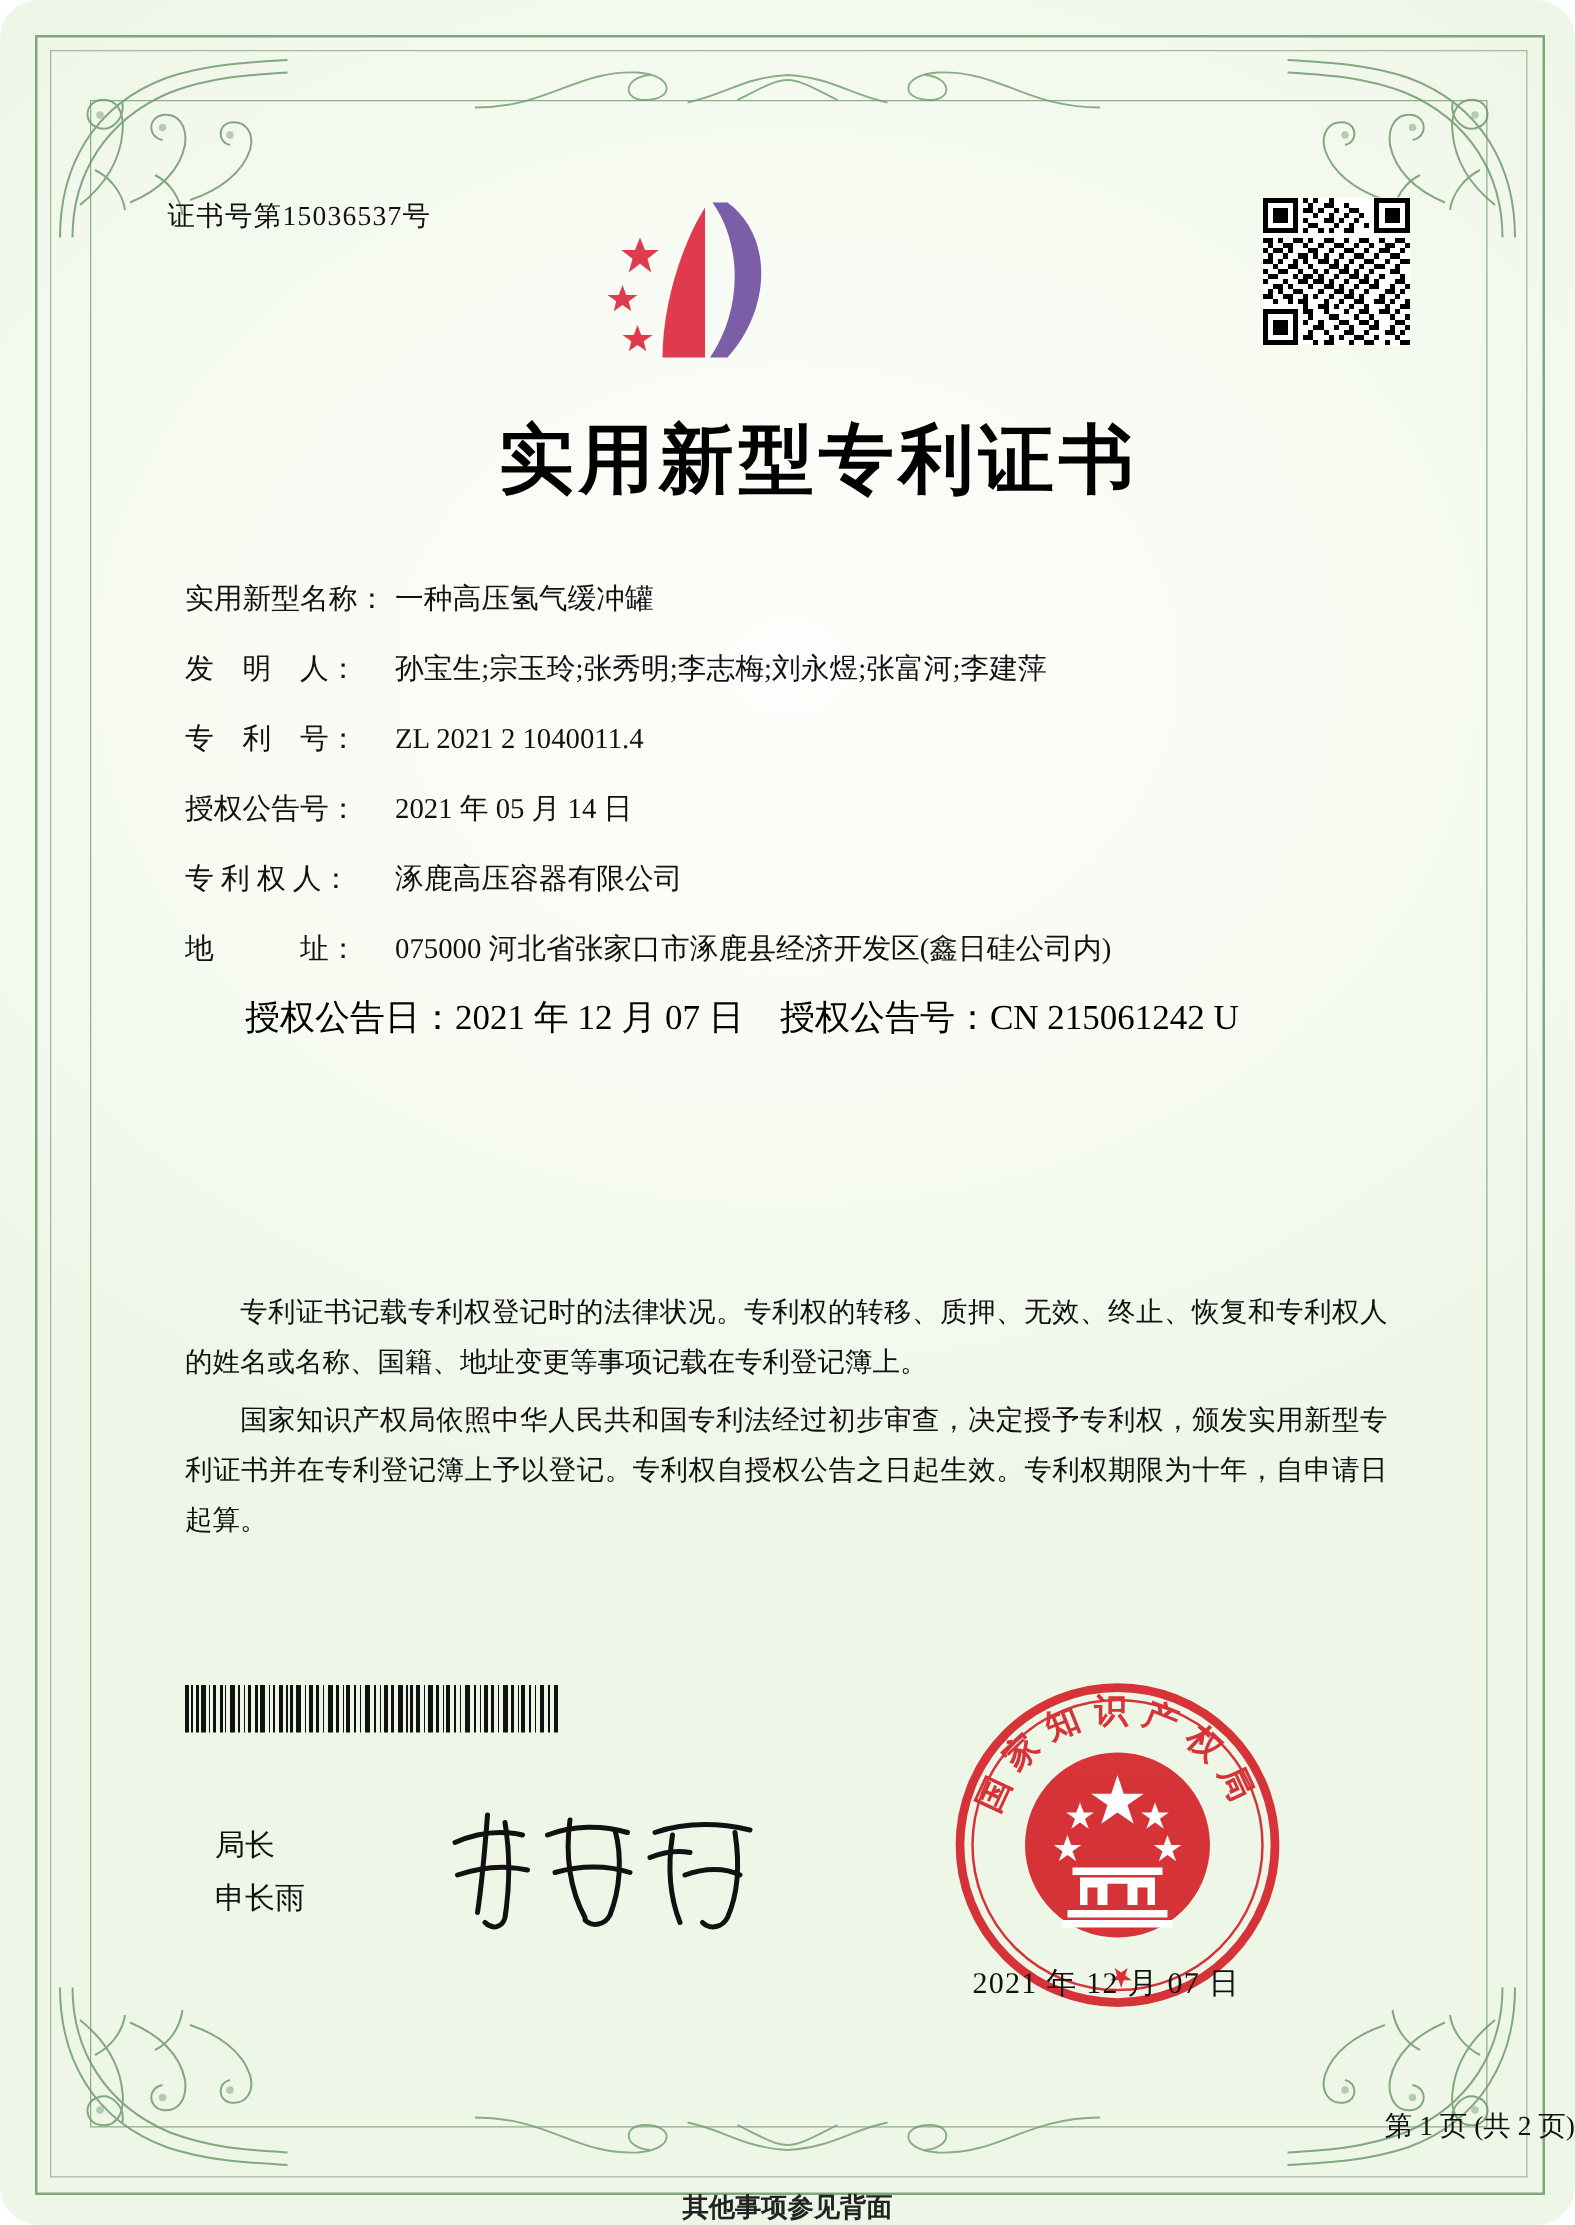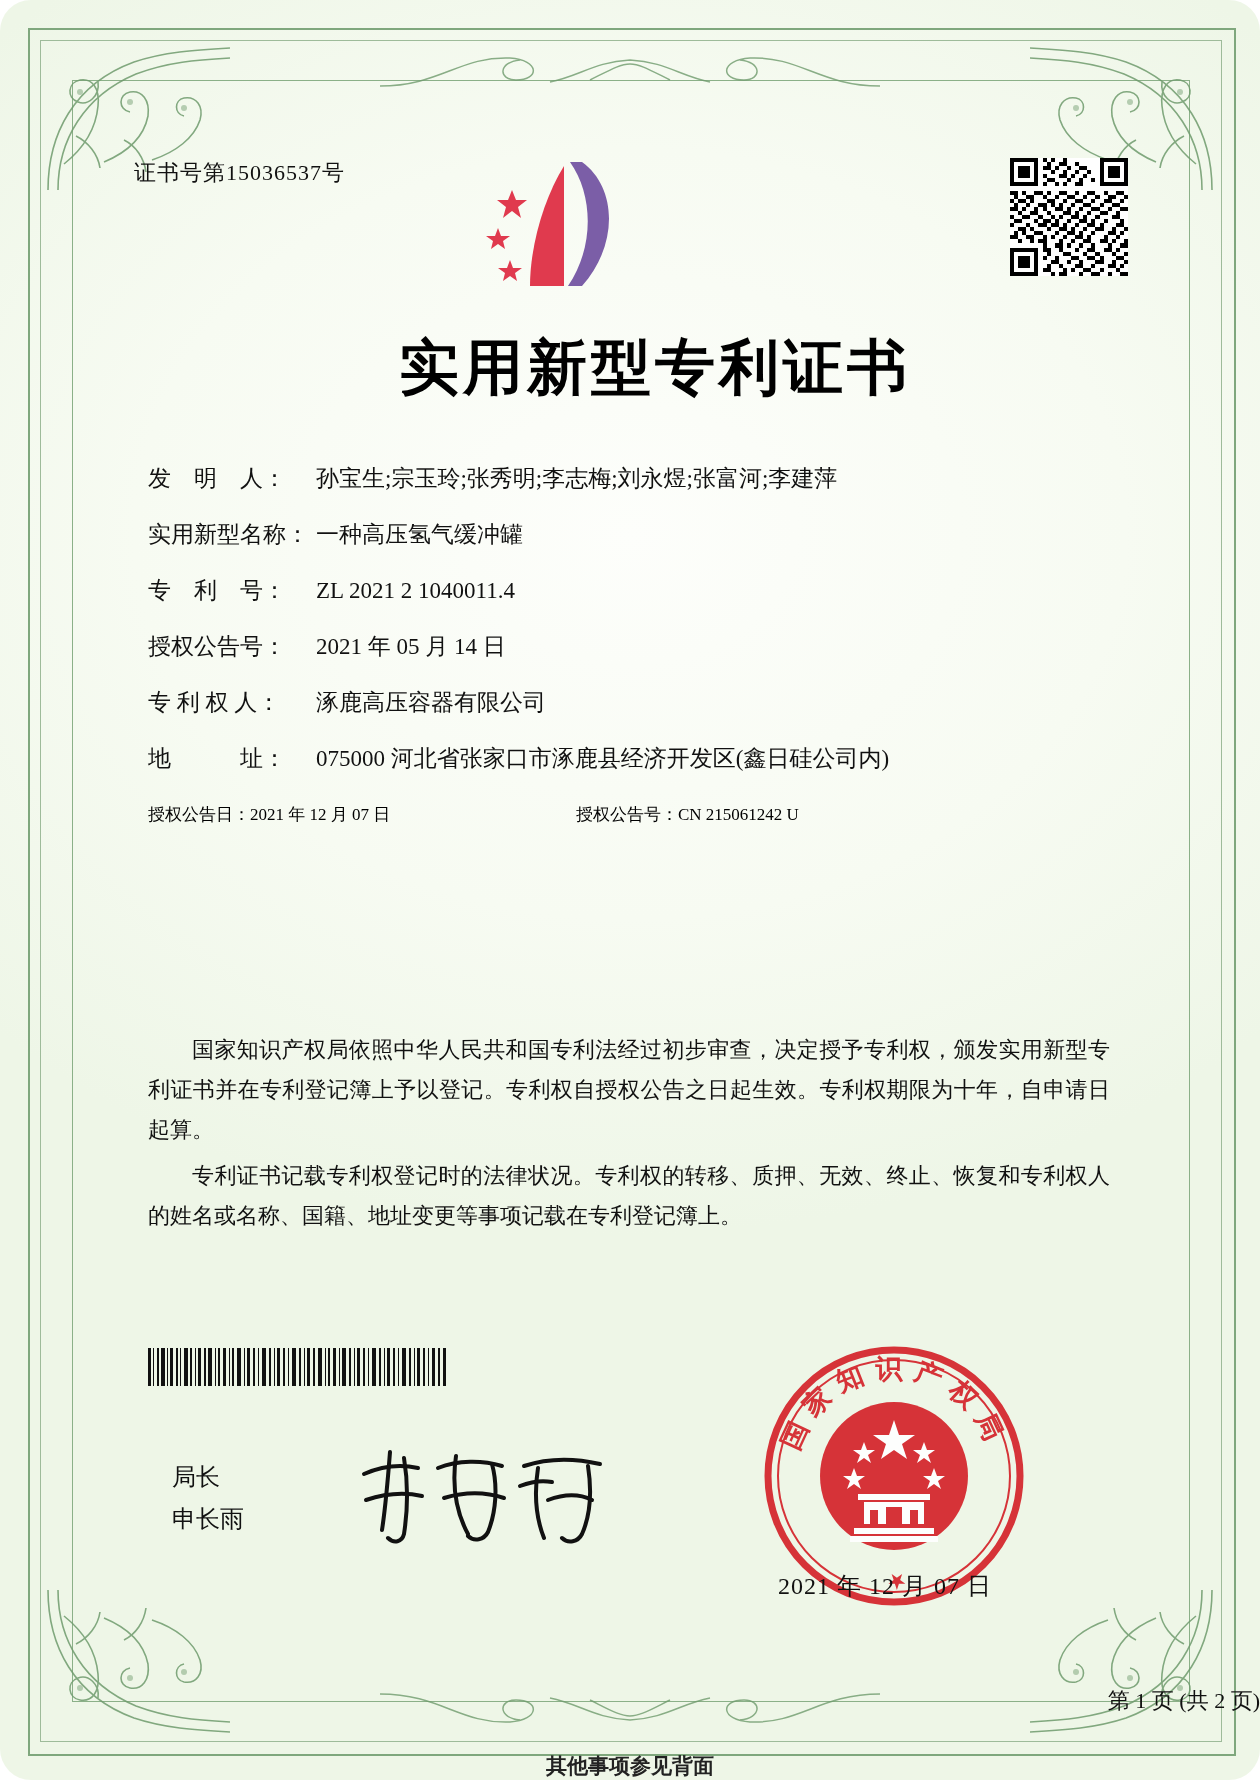--- a/index.html
+++ b/index.html
@@ -140,22 +140,23 @@
   }
   .field-value {
     display: inline-block;
     white-space: normal;
     vertical-align: top;
     max-width: 790px;
   }
 
   .row-two-col {
     position: relative;
-    font-size: 17px;
+    font-size: 28px;
     line-height: 34px;
+    margin-left: 48px;
   }
   .col-right {
     position: absolute;
     left: 428px;
     top: 0;
     text-align: right;
   }
 
   .paragraphs {
     position: absolute;
@@ -573,25 +574,25 @@
             <rect x="27" y="28" width="2" height="1"></rect>
         </g>
       </svg>
     </div>
 
     <div class="title">实用新型专利证书</div>
 
     <div class="fields">
 
       <div class="field-row">
+        <span class="field-label">实用新型名称：</span><span class="field-value">一种高压氢气缓冲罐</span>
+      </div>
+
+      <div class="field-row">
         <span class="field-label">发　明　人：</span><span class="field-value">孙宝生;宗玉玲;张秀明;李志梅;刘永煜;张富河;李建萍</span>
-      </div>
-
-      <div class="field-row">
-        <span class="field-label">实用新型名称：</span><span class="field-value">一种高压氢气缓冲罐</span>
       </div>
 
       <div class="field-row">
         <span class="field-label">专　利　号：</span><span class="field-value">ZL 2021 2 1040011.4</span>
       </div>
 
       <div class="field-row">
         <span class="field-label">授权公告号：</span><span class="field-value">2021 年 05 月 14 日</span>
       </div>
 
@@ -606,22 +607,22 @@
       <div class="row-two-col" style="margin-top:16px;">
         <span>授权公告日：</span><span>2021 年 12 月 07 日</span>
         <span class="col-right">
           <span>授权公告号：</span><span>CN 215061242 U</span>
         </span>
       </div>
 
     </div>
 
     <div class="paragraphs">
+      <p>专利证书记载专利权登记时的法律状况。专利权的转移、质押、无效、终止、恢复和专利权人的姓名或名称、国籍、地址变更等事项记载在专利登记簿上。</p>
       <p>国家知识产权局依照中华人民共和国专利法经过初步审查，决定授予专利权，颁发实用新型专利证书并在专利登记簿上予以登记。专利权自授权公告之日起生效。专利权期限为十年，自申请日起算。</p>
-      <p>专利证书记载专利权登记时的法律状况。专利权的转移、质押、无效、终止、恢复和专利权人的姓名或名称、国籍、地址变更等事项记载在专利登记簿上。</p>
     </div>
 
     <div class="barcode">
       <svg viewBox="0 0 300 38" width="300" height="38" shape-rendering="crispEdges">
         <rect width="300" height="38" fill="#ffffff" opacity="0"></rect>
         <g fill="#111111">
           <rect x="0" y="0" width="3" height="38"></rect>
             <rect x="5" y="0" width="1" height="38"></rect>
           <rect x="9" y="0" width="2" height="38"></rect>
             <rect x="13" y="0" width="4" height="38"></rect>

